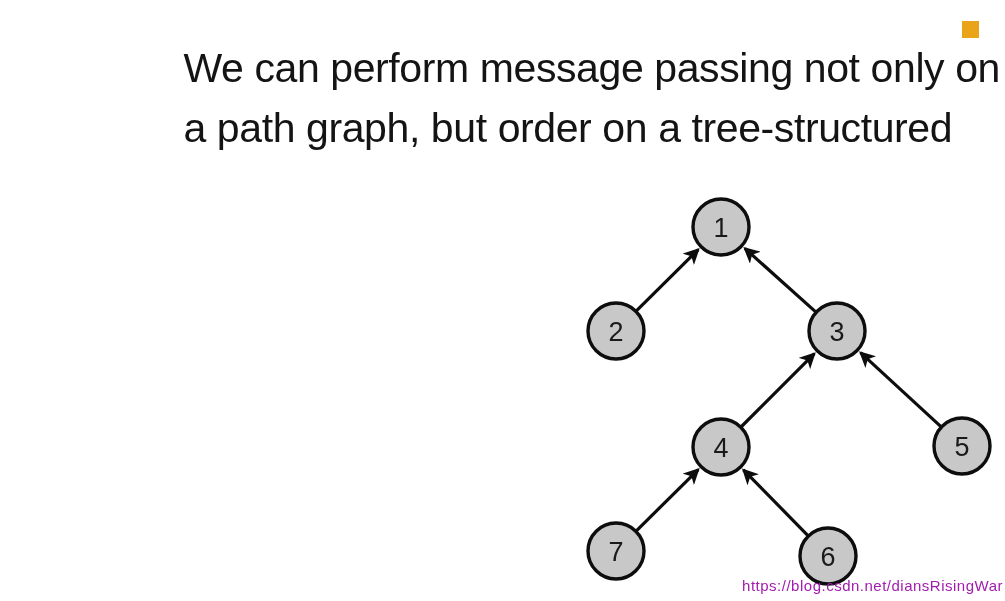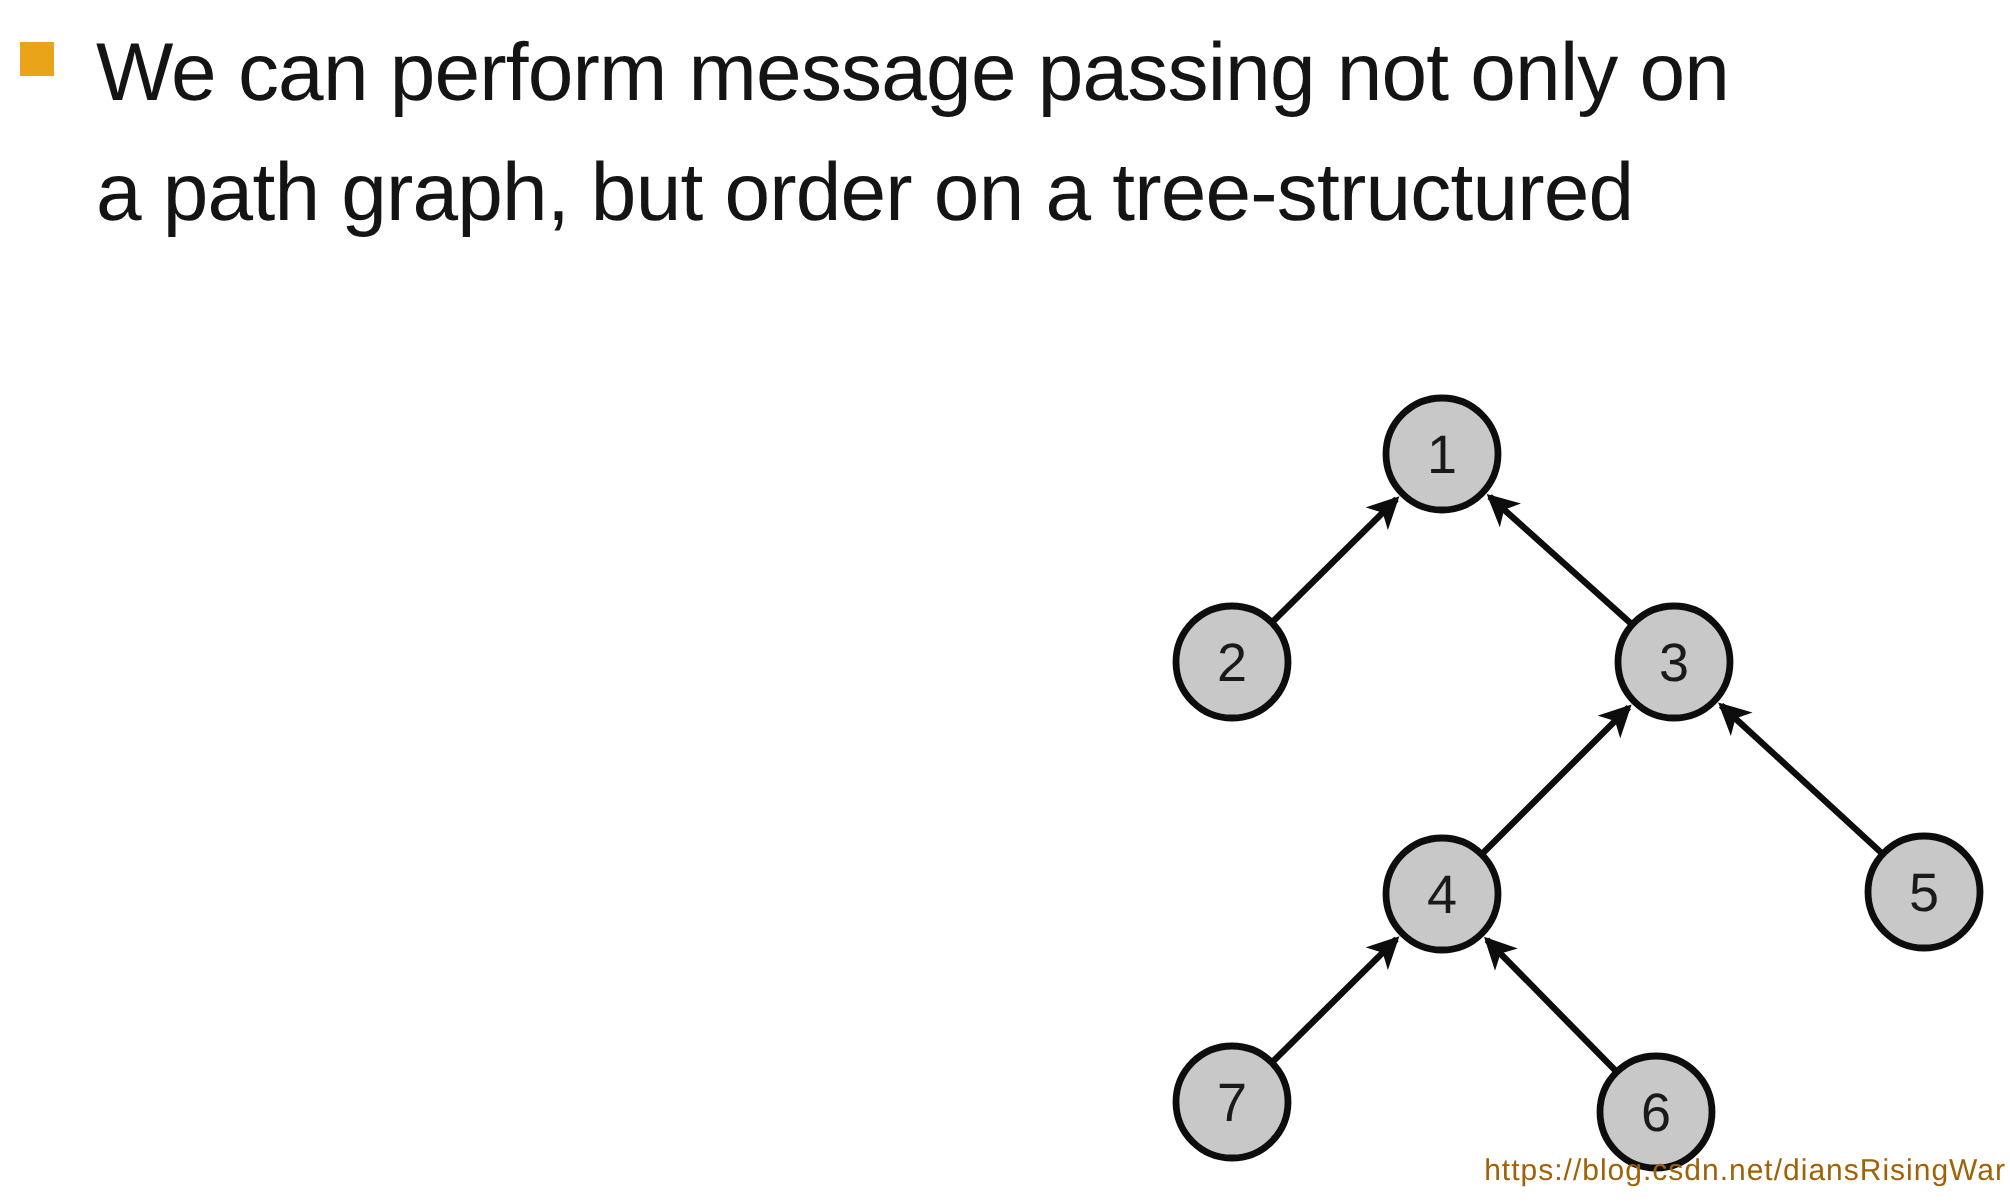--- a/index.html
+++ b/index.html
@@ -16,21 +16,22 @@
     background: #ffffff;
   }
   .bullet-list {
     position: absolute;
     top: 6px;
     left: 10px;
     width: 990px;
   }
   .bullet-item {
     display: flex;
-    align-items: flex-start;
+    align-items: flex-end;
+    flex-direction: column;
   }
   .bullet-square {
     flex: 0 0 auto;
     width: 17px;
     height: 17px;
     margin-top: 15px;
     margin-right: 21px;
   }
   .bullet-text {
     font-size: 41px;
@@ -59,21 +60,21 @@
     font-size: 19px;
     color: #8f8f8f;
     letter-spacing: 1px;
     white-space: nowrap;
   }
   .watermark-url {
     position: absolute;
     top: 577px;
     right: 2px;
     font-size: 15px;
-    color: #a16207;
+    color: #a21caf;
     letter-spacing: 0.5px;
     white-space: nowrap;
   }
 </style>
 </head>
 <body>
 
 <div class="slide">
 
   <div class="bullet-list">

